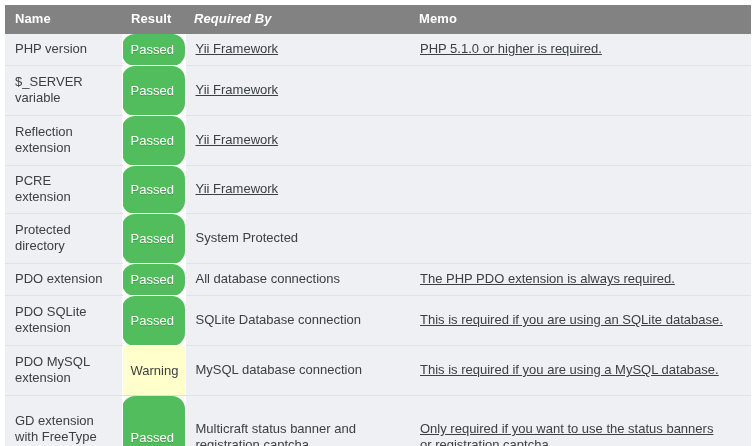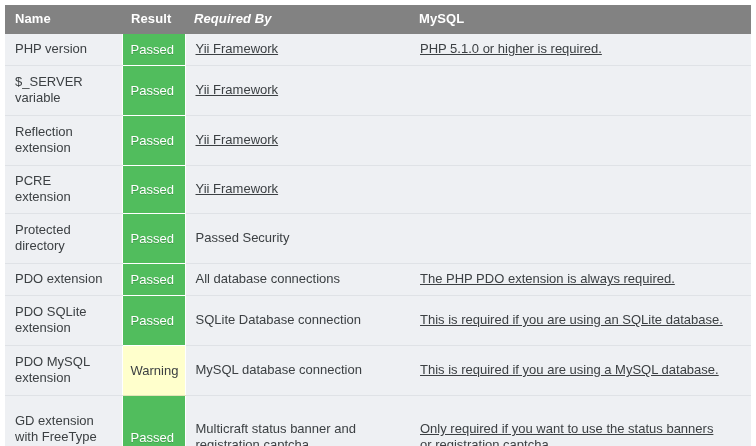--- a/index.html
+++ b/index.html
@@ -85,20 +85,21 @@
     height: 100%;
     padding: 0 0 0 8px;
     box-sizing: border-box;
     font-size: 13px;
   }
 
   td.result-passed {
     background: #51bd5d;
     border-bottom: 1px solid #ffffff;
     border-top: 1px solid #ffffff;
+    border-radius: 13px;
   }
   td.result-passed .result-box {
     color: #ffffff;
     text-shadow: 0 1px 0 rgba(0,0,0,0.18);
   }
 
   td.result-warning {
     background: #ffffcc;
     border-bottom: 1px solid #e4e4b8;
     border-top: 1px solid #e4e4b8;
@@ -136,21 +137,21 @@
       <col class="col-name">
       <col class="col-result">
       <col class="col-req">
       <col class="col-memo">
     </colgroup>
     <thead>
       <tr>
         <th class="th-name">Name</th>
         <th class="th-result">Result</th>
         <th class="th-req">Required By</th>
-        <th class="th-memo">MySQL</th>
+        <th class="th-memo">Memo</th>
       </tr>
     </thead>
     <tbody id="table-body">
         <tr class="r-h1">
           <td class="cell-name">PHP version</td>
           <td class="cell-result result-passed">
             <div class="result-box">Passed</div>
           </td>
           <td class="cell-req"><a class="req-link">Yii Framework</a></td>
           <td class="cell-memo">PHP 5.1.0 or higher is required.</td>
@@ -177,21 +178,21 @@
             <div class="result-box">Passed</div>
           </td>
           <td class="cell-req"><a class="req-link">Yii Framework</a></td>
           <td class="cell-memo"></td>
         </tr>
         <tr class="r-h2">
           <td class="cell-name">Protected directory</td>
           <td class="cell-result result-passed">
             <div class="result-box">Passed</div>
           </td>
-          <td class="cell-req">Passed Security</td>
+          <td class="cell-req">System Protected</td>
           <td class="cell-memo"></td>
         </tr>
         <tr class="r-h1">
           <td class="cell-name">PDO extension</td>
           <td class="cell-result result-passed">
             <div class="result-box">Passed</div>
           </td>
           <td class="cell-req">All database connections</td>
           <td class="cell-memo">The PHP PDO extension is always required.</td>
         </tr>

